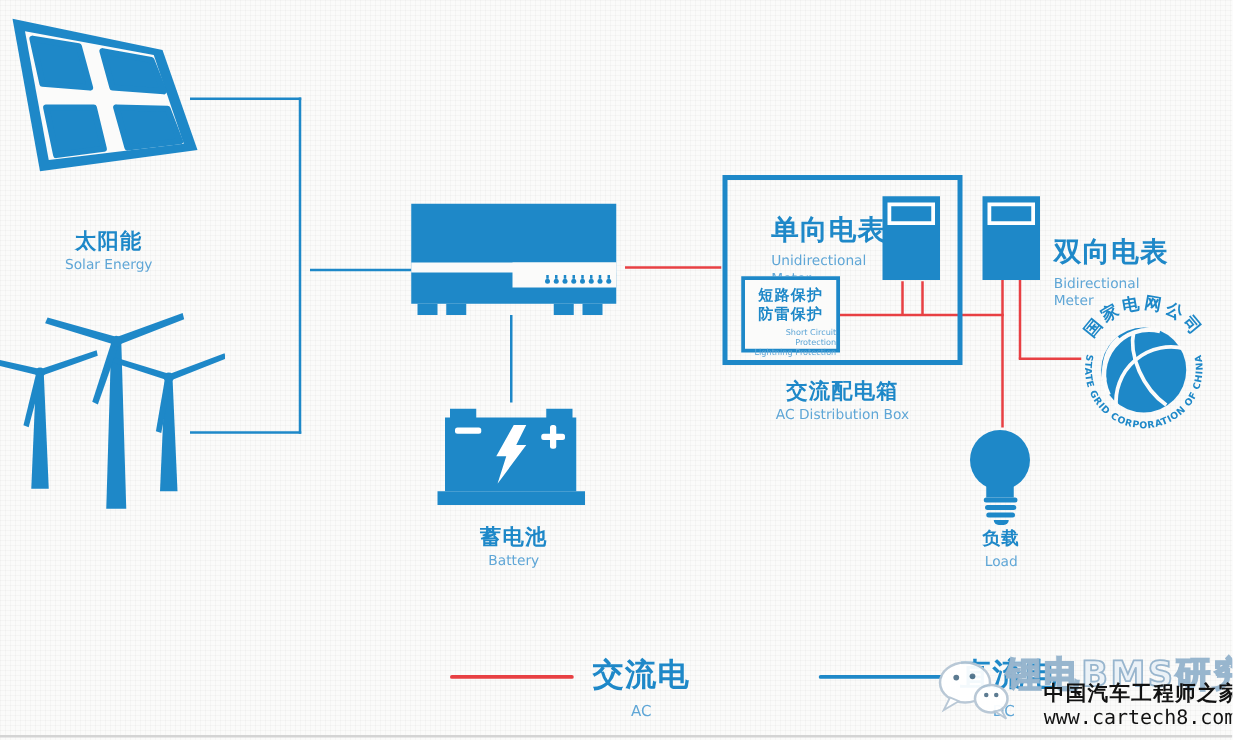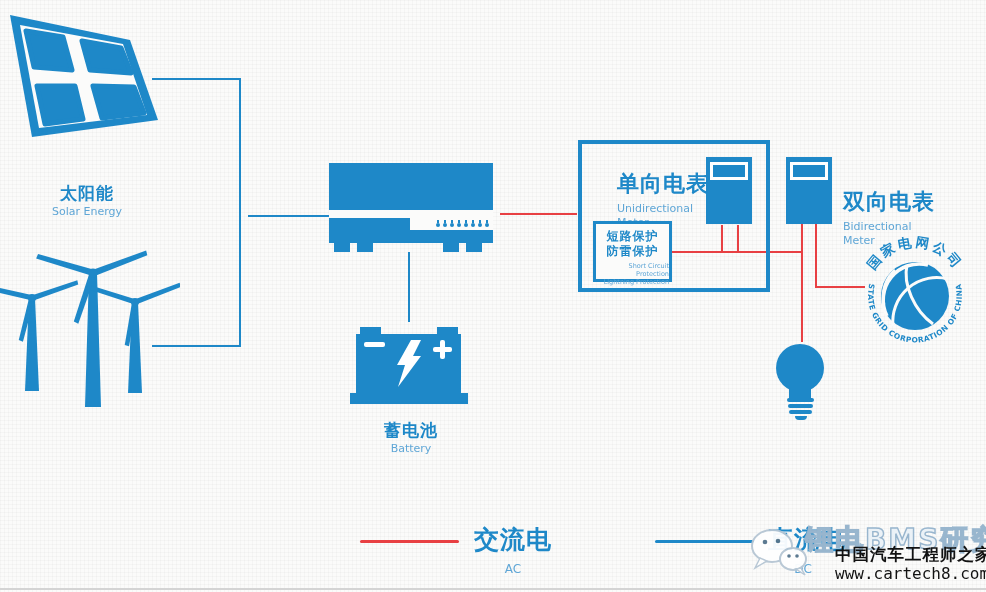--- a/index.html
+++ b/index.html
@@ -195,20 +195,24 @@
       <div>Meter</div>
     </div>
   </div>
   <div class="prot-box">
     <div class="cn">短路保护</div>
     <div class="cn">防雷保护</div>
     <div class="en">
       <div>Short Circuit Protection</div>
       <div>Lightning Protection</div>
     </div>
+  </div>
+  <div class="lbl" style="left:572px;top:303px;width:204px;">
+    <div class="cn">交流配电箱</div>
+    <div class="en">AC Distribution Box</div>
   </div>
 
   <div class="meter" style="left:786px;">
     <div class="win"></div>
   </div>
   <div class="meter-lbl" style="left:843px;margin-top:18px;">
     <div class="cn">双向电表</div>
     <div class="en">
       <div>Bidirectional</div>
       <div>Meter</div>
@@ -234,20 +238,24 @@
       <textPath href="#arcBottom" startOffset="50%" text-anchor="middle">STATE GRID CORPORATION OF CHINA</textPath>
     </text>
   </svg>
 
   <div class="bulb-globe"></div>
   <div class="bulb-neck"></div>
   <div class="bulb-bar" style="left:787px;top:398px;width:27px;"></div>
   <div class="bulb-bar" style="left:788px;top:404px;width:25px;"></div>
   <div class="bulb-bar" style="left:789px;top:410px;width:23px;"></div>
   <div class="bulb-tip"></div>
+  <div class="lbl" style="left:760px;top:421px;width:82px;">
+    <div class="cn" style="font-size:14px;">负载</div>
+    <div class="en">Load</div>
+  </div>
 
   <div class="leg-line" style="left:360px;background:#e84043;"></div>
   <div class="leg-cn" style="left:458px;">交流电</div>
   <div class="leg-en" style="left:458px;">AC</div>
 
   <div class="leg-line" style="left:655px;background:#1e88c8;"></div>
   <div class="leg-cn" style="left:752px;">直流电</div>
   <div class="leg-en" style="left:748px;">DC</div>
 
   <div class="wm">

